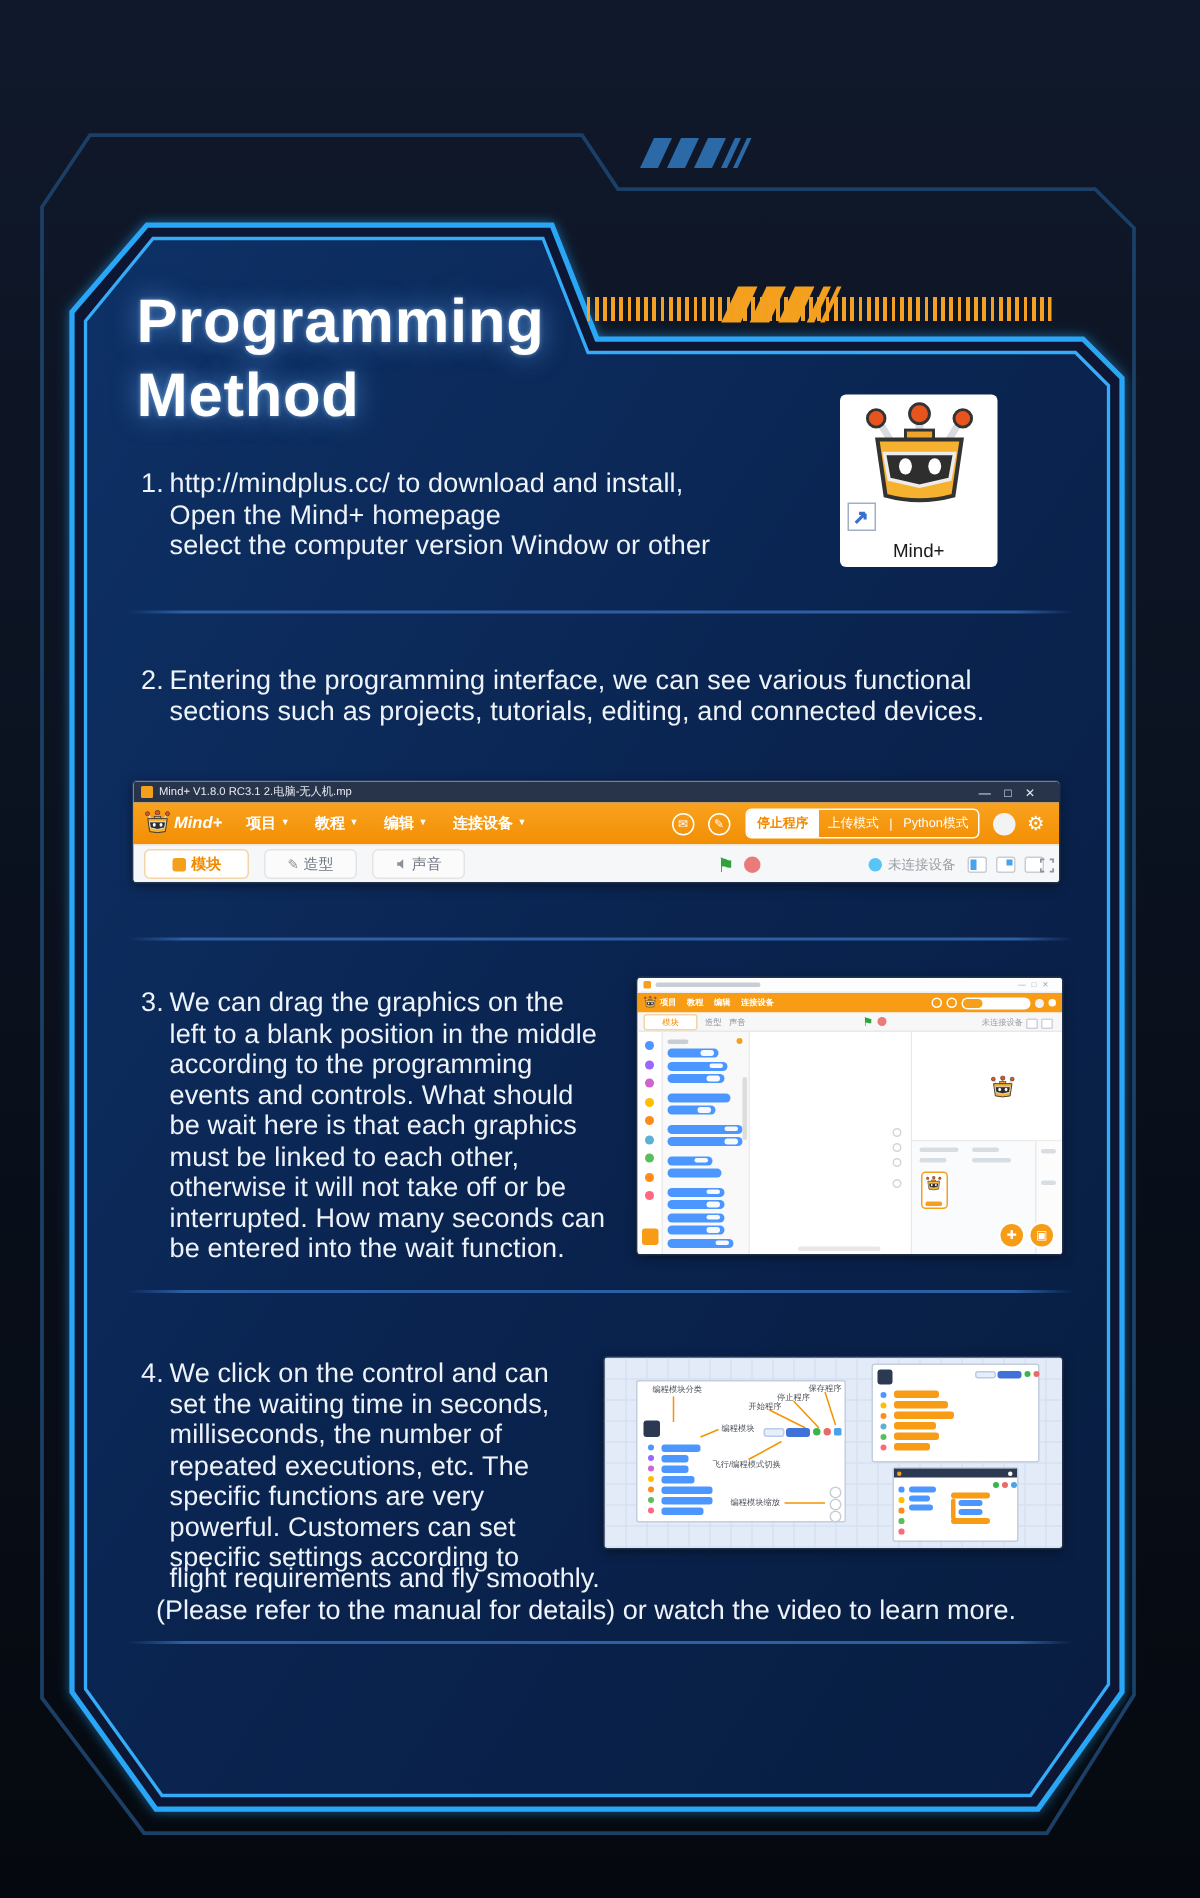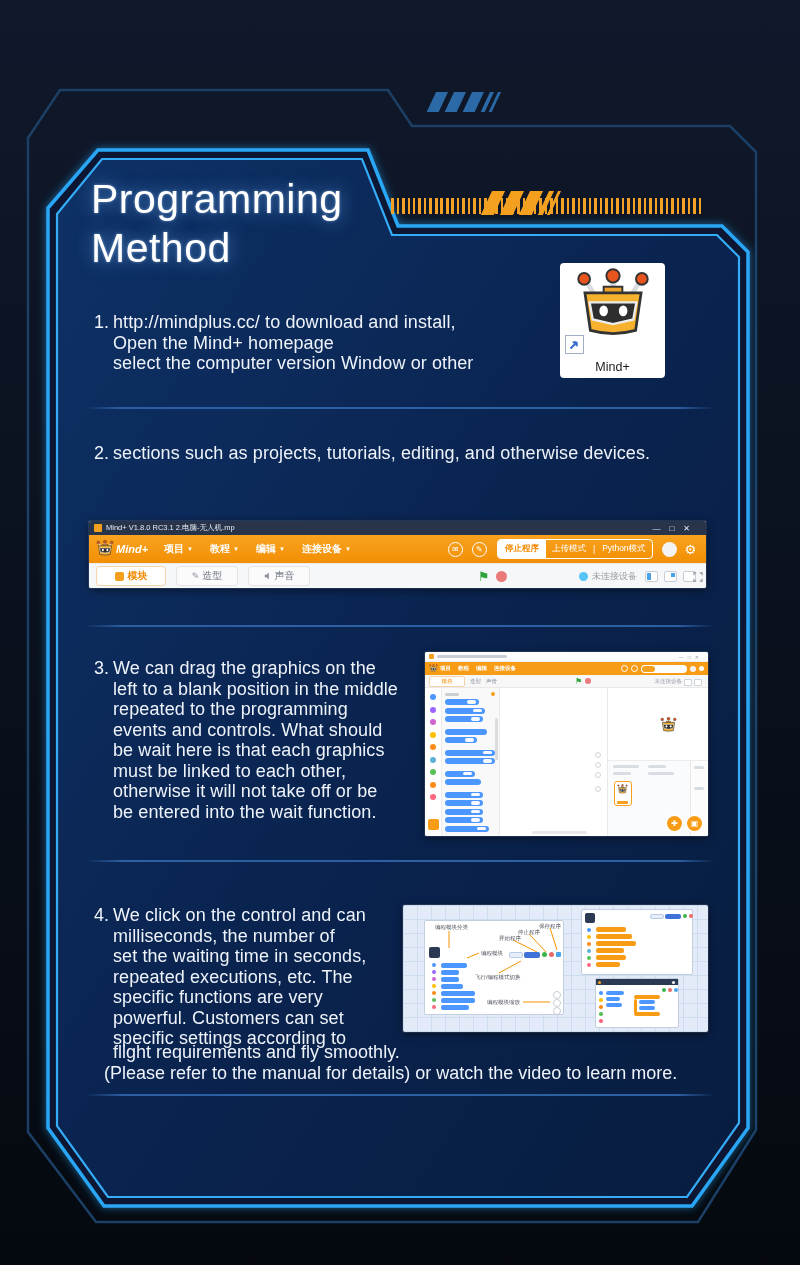--- a/index.html
+++ b/index.html
@@ -2,21 +2,21 @@
 <html><head>
 <meta charset="utf-8">
 <style>
   html,body{margin:0;padding:0;background:#05080f;}
   .page{position:relative;width:800px;height:1265px;overflow:hidden;
         background:linear-gradient(180deg,#10192b 0%,#0b1220 40%,#05090f 100%);
         font-family:"Liberation Sans","DejaVu Sans",sans-serif;}
   .s{position:absolute;}
   .frame{left:0;top:0;}
   
-  .title{left:91px;top:175px;color:#ffffff;font-size:41px;font-weight:normal;line-height:49px;
+  .title{left:91px;top:190px;color:#ffffff;font-size:41px;font-weight:bold;line-height:49px;
          letter-spacing:.5px;text-shadow:0 0 18px rgba(110,180,255,.65),0 0 3px rgba(200,230,255,.5);}
   .barcode{left:391px;top:198px;width:310px;height:16px;
            background:repeating-linear-gradient(90deg,#f2a124 0 2.5px,rgba(0,0,0,0) 2.5px 5.5px);}
   
   .divider{left:85px;width:630px;height:2px;
            background:linear-gradient(90deg,rgba(45,95,163,0) 0,#2d5fa3 6%,#2d5fa3 94%,rgba(45,95,163,0) 100%);}
   
   .step{display:flex;color:#eef3fa;font-size:18px;line-height:20.5px;font-weight:500;letter-spacing:.1px;}
   .step .num{width:19px;flex:none;}
   .tail{color:#eef3fa;font-size:18px;line-height:20.5px;font-weight:500;}
@@ -165,21 +165,22 @@
       <svg viewBox="0 0 19 19" width="17" height="17">
           <path d="M5,14 L12,7 M12,7 H7.5 M12,7 V11.5" stroke="#3a6fd0" stroke-width="2.3" fill="none"></path>
         </svg>
     </div>
     <div class="lbl">Mind+</div>
   </div>
 
   <div class="s step" style="left:94px;top:443px;width:620px">
     <div class="num">2.</div>
     <div>
-      <div>sections such as projects, tutorials, editing, and otherwise devices.</div>
+      <div>Entering the programming interface, we can see various functional</div>
+      <div>sections such as projects, tutorials, editing, and connected devices.</div>
     </div>
   </div>
 
   <div class="s shot" style="left:89px;top:521px;width:617px;height:67px">
     <div class="tb-title">
       <div style="width:8px;height:8px;background:#f5a01d;border-radius:1px;margin:0 4px 0 5px"></div>
       <span>Mind+ V1.8.0 RC3.1   2.电脑-无人机.mp</span>
       <span style="margin-left:auto;margin-right:7px;font-size:8px;letter-spacing:9px">
         <span>—</span><span>□</span><span>✕</span>
       </span>
@@ -246,25 +247,26 @@
         <path d="M1,3.5 V1 H3.5 M7.5,1 H10 V3.5 M10,7.5 V10 H7.5 M3.5,10 H1 V7.5" stroke="#8a919b" stroke-width="1.2" fill="none"></path>
       </svg>
     </div>
   </div>
 
   <div class="s step" style="left:94px;top:658px;width:340px">
     <div class="num">3.</div>
     <div>
       <div>We can drag the graphics on the</div>
       <div>left to a blank position in the middle</div>
-      <div>repeated to the programming</div>
+      <div>according to the programming</div>
       <div>events and controls. What should</div>
       <div>be wait here is that each graphics</div>
       <div>must be linked to each other,</div>
       <div>otherwise it will not take off or be</div>
+      <div>interrupted. How many seconds can</div>
       <div>be entered into the wait function.</div>
     </div>
   </div>
 
   <div class="s shot ide" style="left:425px;top:652px;width:283px;height:184px">
     <div class="ide-title">
       <span style="width:5px;height:5px;background:#f5a01d;border-radius:1px;margin:0 3px 0 4px"></span>
       <span style="width:70px;height:3px;background:#c9cdd4;border-radius:2px"></span>
       <span style="margin-left:auto;margin-right:5px;color:#9aa0a8;font-size:5px;letter-spacing:4px">—□✕</span>
     </div>
@@ -388,22 +390,22 @@
           <span class="ocirc" style="right:6px;bottom:5px">▣</span>
         </div>
       </div>
     </div>
   </div>
 
   <div class="s step" style="left:94px;top:905px;width:325px">
     <div class="num">4.</div>
     <div>
       <div>We click on the control and can</div>
+      <div>set the waiting time in seconds,</div>
       <div>milliseconds, the number of</div>
-      <div>set the waiting time in seconds,</div>
       <div>repeated executions, etc. The</div>
       <div>specific functions are very</div>
       <div>powerful. Customers can set</div>
       <div>specific settings according to</div>
     </div>
   </div>
   <div class="s tail" style="left:104px;top:1063px">(Please refer to the manual for details) or watch the video to learn more.</div>
   <div class="s tail" style="left:113px;top:1042px">flight requirements and fly smoothly.</div>
 
   <div class="s shot grid-bg" style="left:403px;top:905px;width:305px;height:127px">

